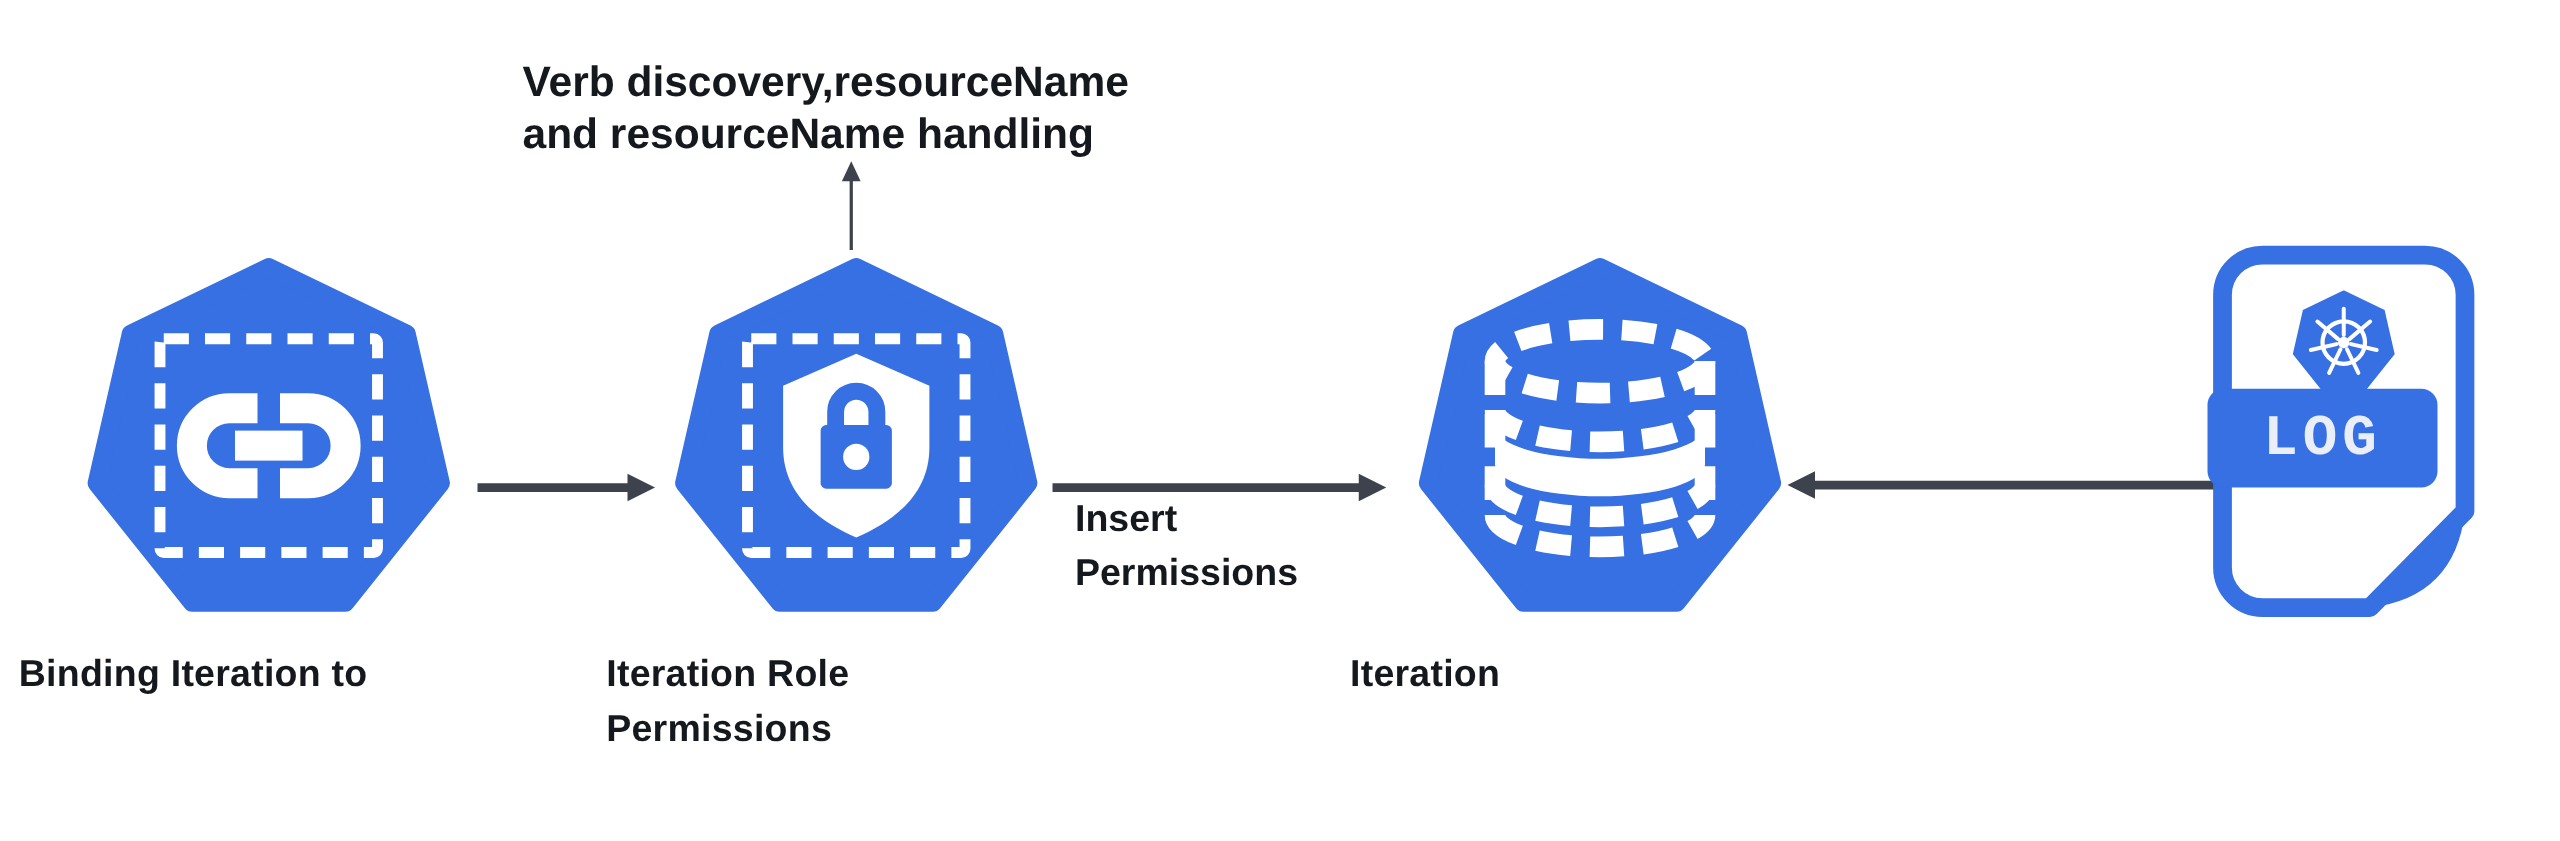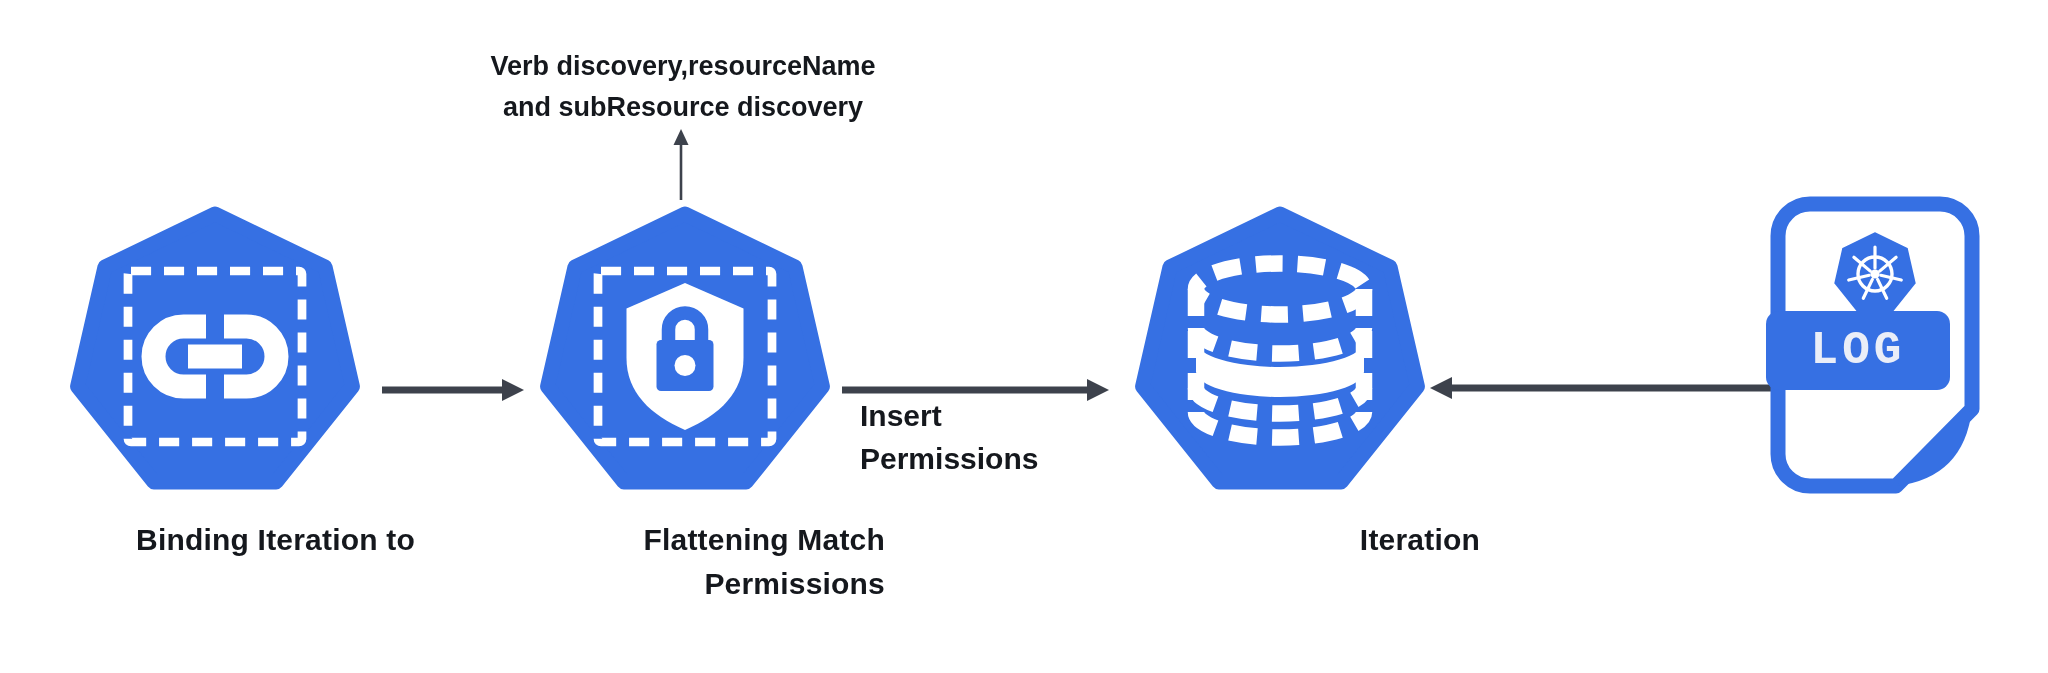--- a/index.html
+++ b/index.html
@@ -6,40 +6,40 @@
   .canvas{
     position:relative;
     width:2048px;height:673px;
     background:var(--bg,#fff);
     font-family:"Liberation Sans","DejaVu Sans",sans-serif;
     overflow:hidden;
   }
   .abs{position:absolute;}
   .cap{
     position:absolute;
-    text-align:right;
+    text-align:left;
     font-weight:700;
     font-size:30px;
     line-height:44px;
     color:var(--text,#15181d);
     letter-spacing:.2px;
   }
   .edge-label{
     position:absolute;
     text-align:left;
     font-weight:700;
     font-size:30px;
     line-height:43px;
     color:var(--text,#15181d);
   }
   .annotation{
     position:absolute;
-    text-align:center;
+    text-align:left;
     font-weight:700;
-    font-size:27px;
+    font-size:34px;
     line-height:41px;
     color:var(--text,#15181d);
   }
   .badge{
     position:absolute;
     left:1766px;top:311px;width:184px;height:79px;
     background:var(--blue,#3670e3);
     border-radius:13px;
     display:flex;align-items:center;justify-content:center;
     color:var(--badge-text,#eaeef8);
@@ -73,31 +73,31 @@
     <polygon points="50,4 86.7,21.7 95.8,61.5 70.4,93.3 29.6,93.3 4.2,61.5 13.3,21.7" style="fill:var(--blue,#3670e3);stroke:var(--blue,#3670e3);stroke-width:5;stroke-linejoin:round"></polygon>
     <rect x="21" y="23" width="58" height="57" rx="1" style="fill:none;stroke:#fff;stroke-width:2.9;stroke-dasharray:6.7 4.3"></rect>
     <g>
       <path d="M50 27 L69.5 35.5 V52 C69.5 63.5 61.5 71 50 76 C38.5 71 30.5 63.5 30.5 52 V35.5 Z" style="fill:#fff"></path>
       <path d="M44.5 46.5 V42.5 a5.5 5.5 0 0 1 11 0 V46.5" style="fill:none;stroke:var(--blue,#3670e3);stroke-width:4.5"></path>
       <rect x="40.5" y="46" width="19" height="17" rx="1.5" style="fill:var(--blue,#3670e3)"></rect>
       <circle cx="50" cy="54.5" r="3.5" style="fill:#fff"></circle>
     </g>
   </svg>
   <div class="cap" style="left:485px;top:518px;width:400px">
-    <div>Flattening Match</div>
+    <div>Iteration Role</div>
     <div>Permissions</div>
   </div>
 
   <svg class="abs" style="left:667px;top:126px" width="28" height="76">
     <line x1="14" y1="74" x2="14" y2="14" style="stroke:var(--arrow,#3d424c);stroke-width:2.6"></line>
     <polygon points="6.5,19 14,3 21.5,19" style="fill:var(--arrow,#3d424c)"></polygon>
   </svg>
   <div class="annotation" style="left:418px;top:46px;width:530px">
     <div>Verb discovery,resourceName</div>
-    <div>and subResource discovery</div>
+    <div>and resourceName handling</div>
   </div>
 
   <svg class="abs" style="left:840px;top:376px" width="270" height="28">
     <line x1="2" y1="14" x2="249" y2="14" style="stroke:var(--arrow,#3d424c);stroke-width:7"></line>
     <polygon points="247,3 269,14 247,25" style="fill:var(--arrow,#3d424c)"></polygon>
   </svg>
   <div class="edge-label" style="left:860px;top:394px;width:250px">
     <div>Insert</div>
     <div>Permissions</div>
   </div>

